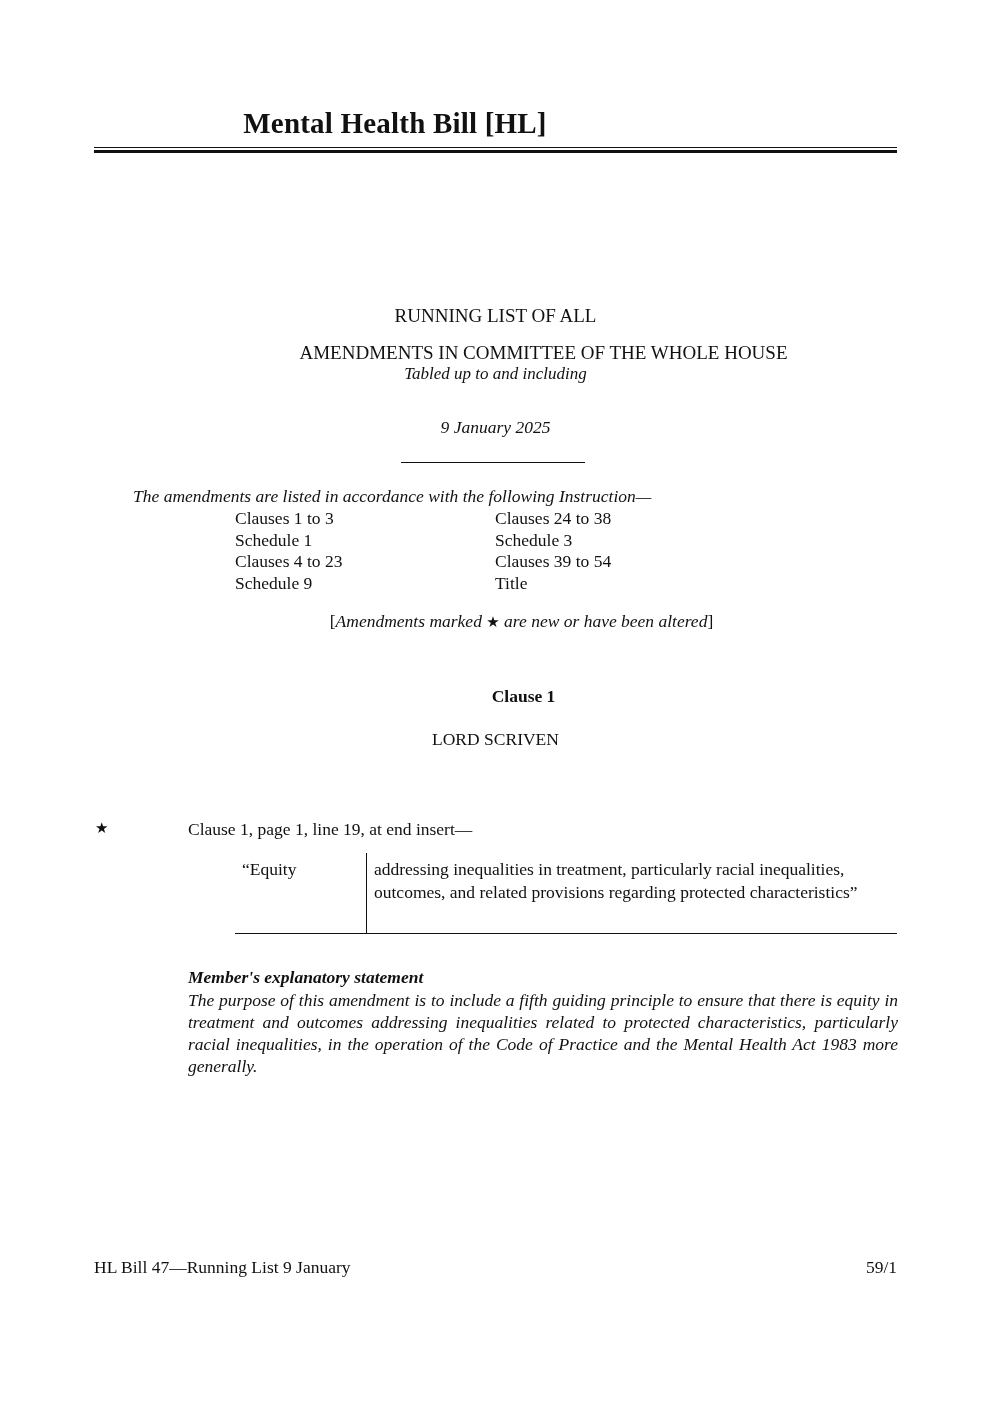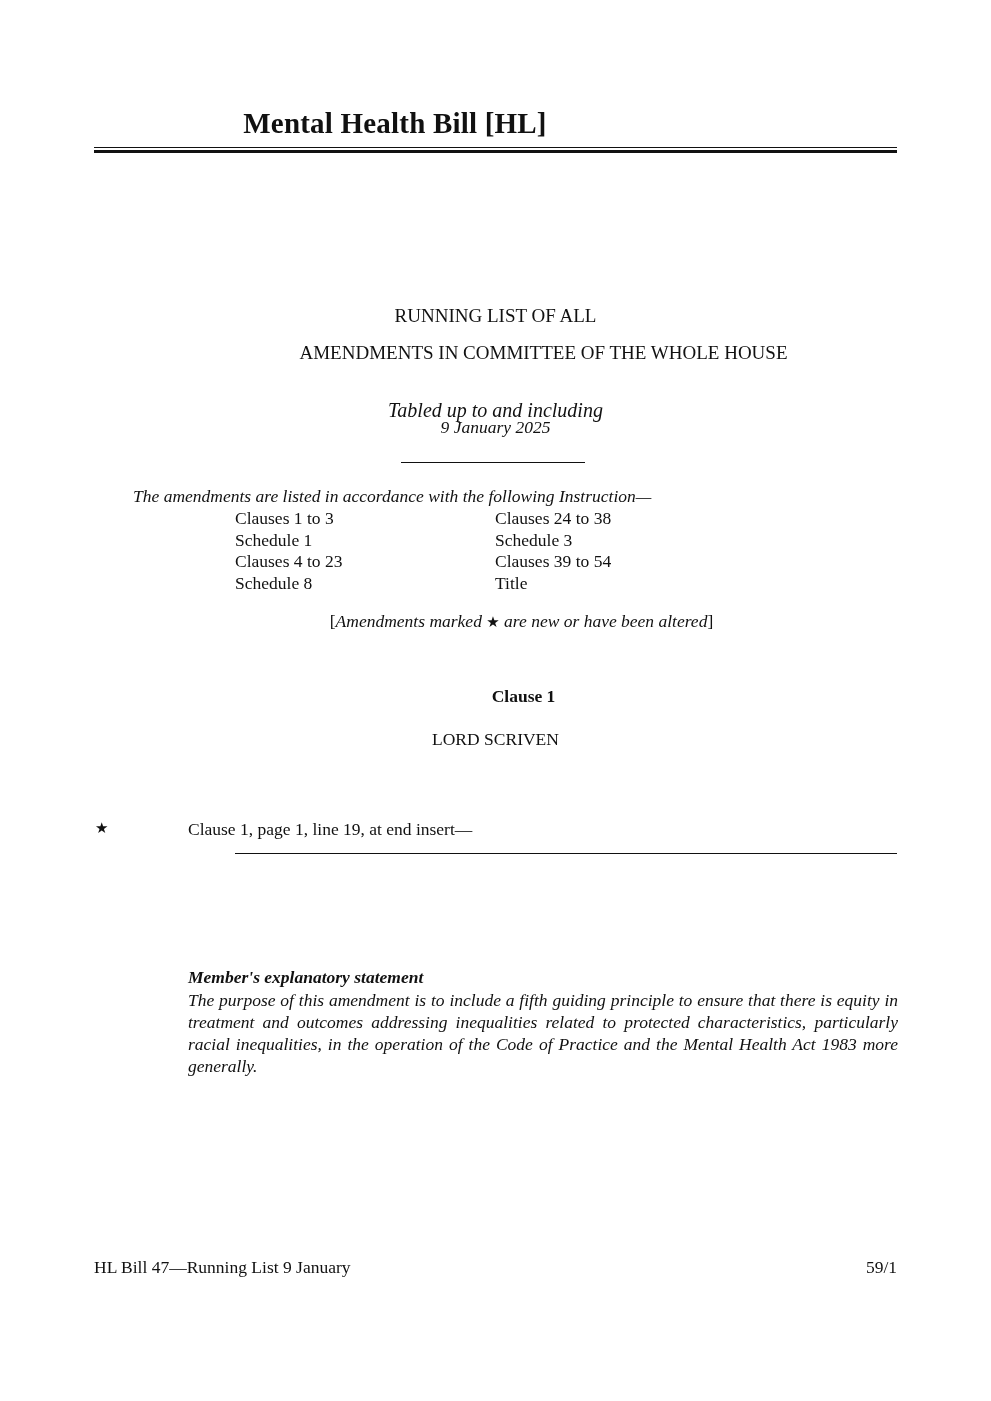--- a/index.html
+++ b/index.html
@@ -40,30 +40,30 @@
 </style>
 </head>
 <body>
 
 <div class="abs title">Mental Health Bill [HL]</div>
 <div class="abs rule-thin"></div>
 <div class="abs rule-thick"></div>
 
 <div class="abs center h1" style="top:305px;">RUNNING LIST OF ALL</div>
 <div class="abs center h1" style="top:342px;padding-left:48px;">AMENDMENTS IN COMMITTEE OF THE WHOLE HOUSE</div>
-<div class="abs center it" style="top:399px;font-size:20px;">Tabled up to and including</div>
+<div class="abs center it" style="top:364px;font-size:17px;">Tabled up to and including</div>
 <div class="abs center it" style="top:417px;font-size:17.5px;">9 January 2025</div>
 <div class="abs short-rule"></div>
 
 <div class="abs instr">The amendments are listed in accordance with the following Instruction—</div>
 <div class="abs col1" style="top:508px;">
   <span class="col-line">Clauses 1 to 3</span>
   <span class="col-line">Schedule 1</span>
   <span class="col-line">Clauses 4 to 23</span>
-  <span class="col-line">Schedule 8</span>
+  <span class="col-line">Schedule 9</span>
 </div>
 <div class="abs col2" style="top:508px;">
   <span class="col-line">Clauses 24 to 38</span>
   <span class="col-line">Schedule 3</span>
   <span class="col-line">Clauses 39 to 54</span>
   <span class="col-line">Title</span>
 </div>
 
 <div class="abs center note" style="top:611px;padding-left:26px;">
   <span>[</span><span class="it">Amendments marked </span><span style="font-size:15px;">★</span><span class="it"> are new or have been altered</span><span>]</span>
@@ -71,19 +71,21 @@
 
 <div class="abs center clause-head" style="top:686px;margin-left:28px;">Clause 1</div>
 <div class="abs center sponsor" style="top:729px;">
   <div>LORD SCRIVEN</div>
 </div>
 
 <div class="abs star">★</div>
 <div class="abs amend-line">Clause 1, page 1, line 19, at end insert—</div>
 
 <div class="abs ins-table">
+  <div class="ins-term">“Equity</div>
+  <div class="ins-def">addressing inequalities in treatment, particularly racial inequalities, outcomes, and related provisions regarding protected characteristics”</div>
 </div>
 
 <div class="abs expl-head">Member's explanatory statement</div>
 <div class="abs expl-body">The purpose of this amendment is to include a fifth guiding principle to ensure that there is equity in treatment and outcomes addressing inequalities related to protected characteristics, particularly racial inequalities, in the operation of the Code of Practice and the Mental Health Act 1983 more generally.</div>
 
 <div class="abs footer-left">HL Bill 47—Running List 9 January</div>
 <div class="abs footer-right">59/1</div>
 
 </body></html>

